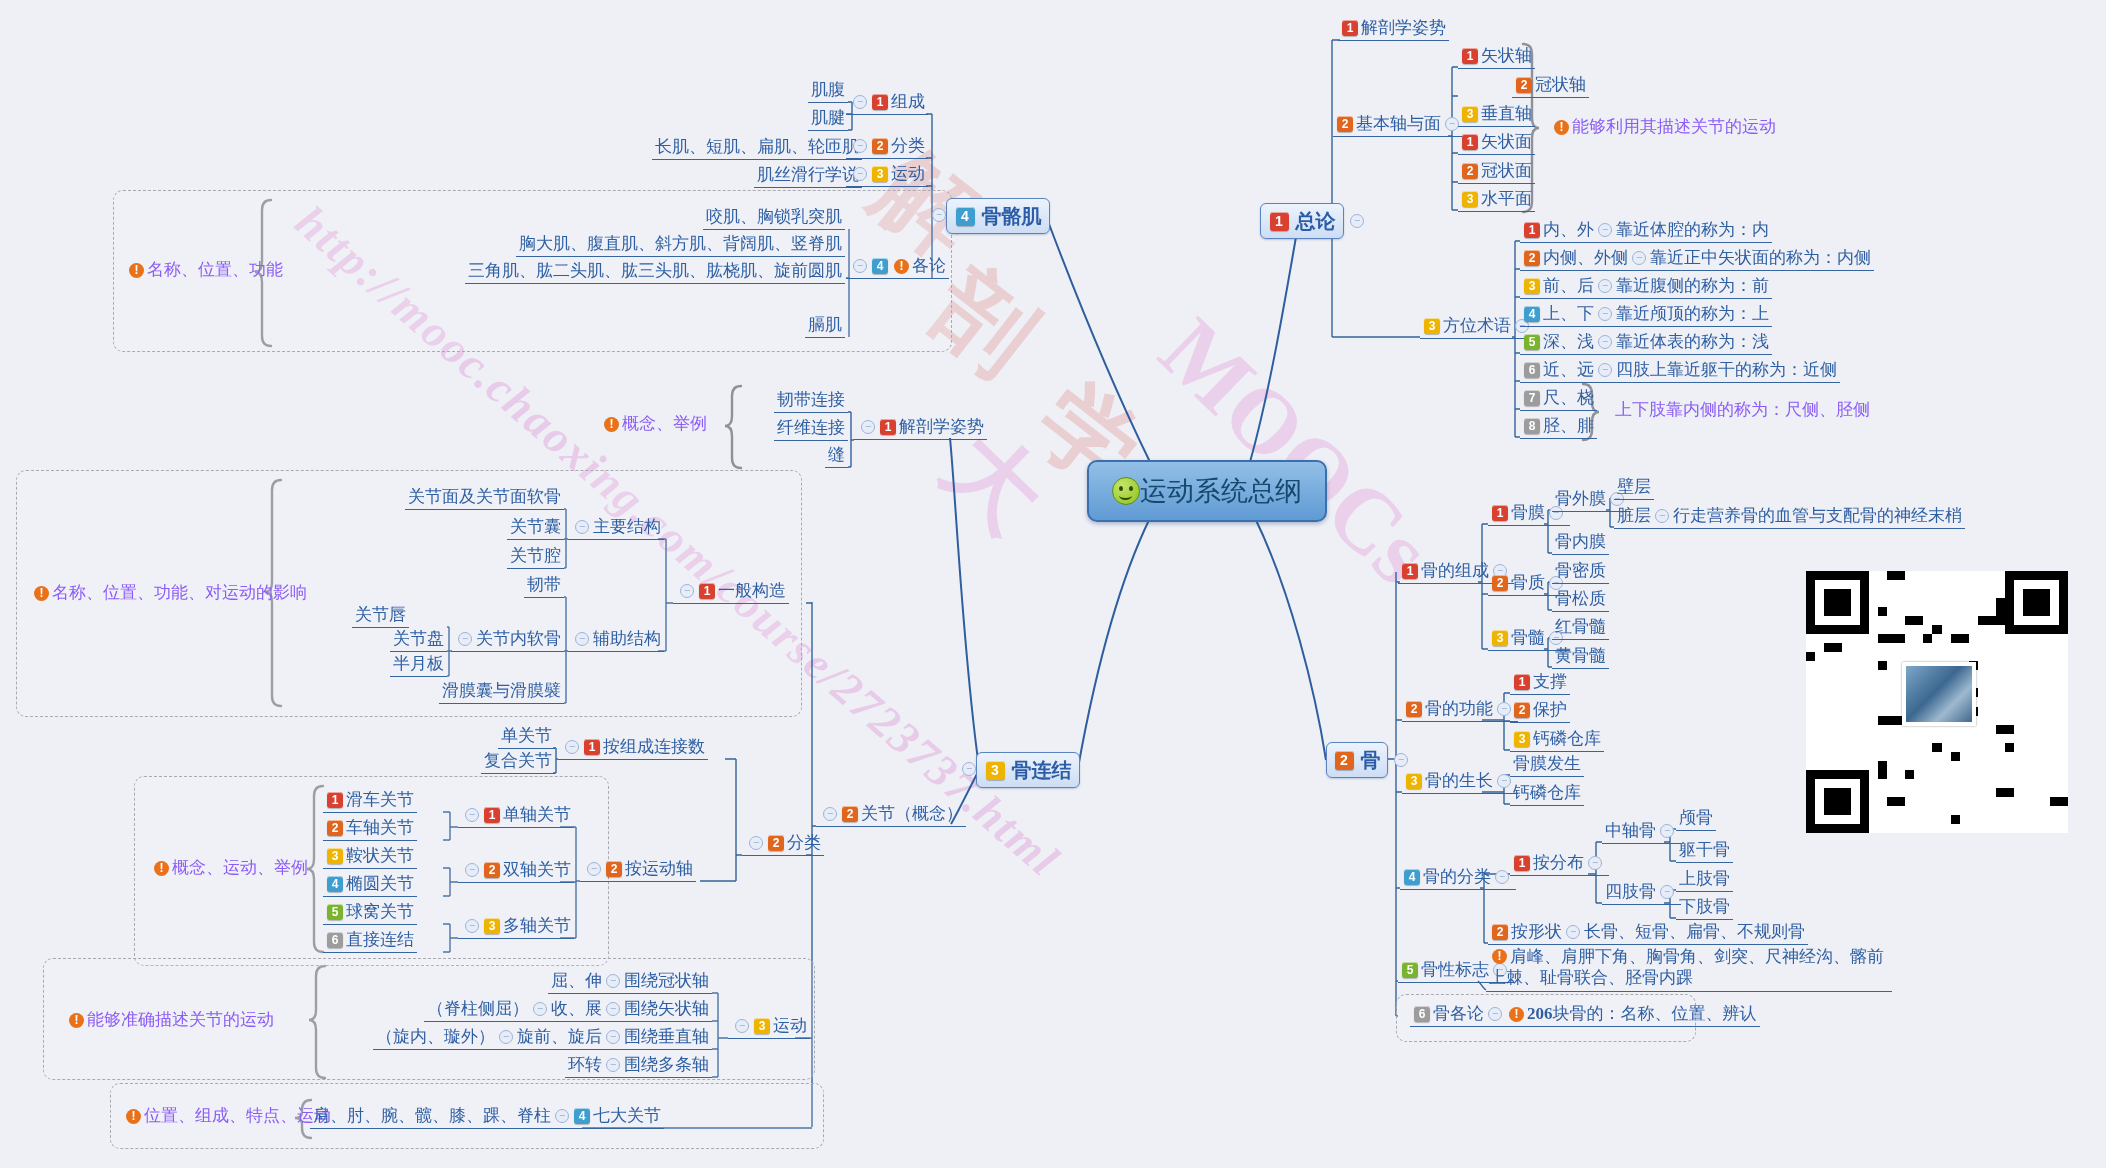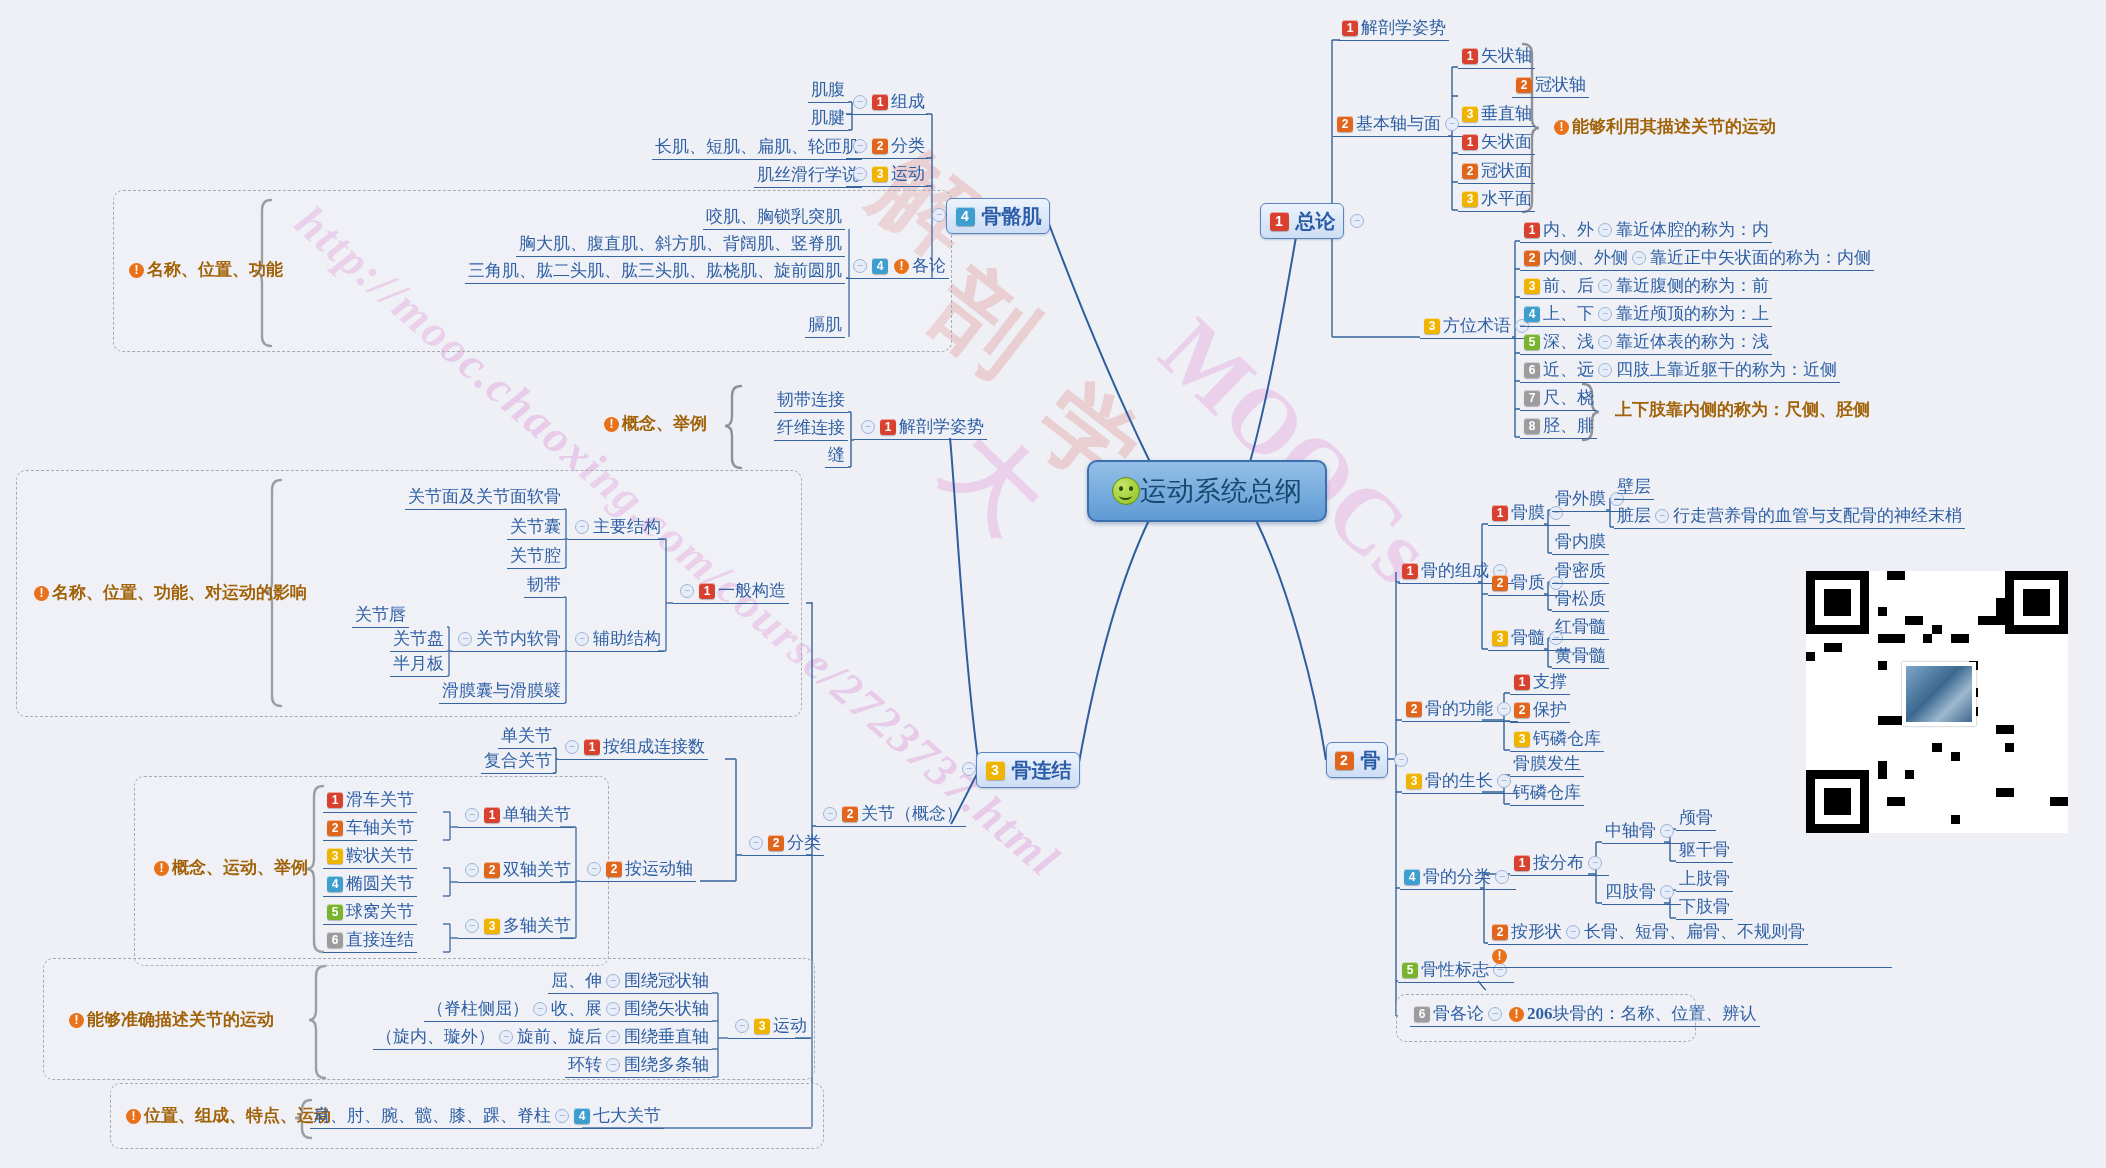--- a/index.html
+++ b/index.html
@@ -9,21 +9,21 @@
   svg.lines{position:absolute;left:0;top:0;z-index:2}
   .wm{position:absolute;z-index:1;pointer-events:none;font-weight:bold}
   .wm-url{font-size:46px;font-style:italic;color:rgba(224,150,214,.42);transform:rotate(41deg);transform-origin:0 0;letter-spacing:2px}
   .wm-ch{font-size:96px;color:rgba(219,90,80,.22);transform:rotate(38deg)}
   .wm-pk{font-size:92px;color:rgba(228,150,214,.35);transform:rotate(44deg)}
   .n{position:absolute;z-index:3;white-space:nowrap;color:#2e5fa3;font-size:17px;line-height:19px;
      padding:0 3px 3px 3px;border-bottom:1.7px solid #35649f}
   .nr{position:absolute;z-index:3;white-space:nowrap;color:#2e5fa3;font-size:17px;line-height:19px;
      padding:0 3px 3px 3px;border-bottom:1.7px solid #35649f}
   .noline{border-bottom:none}
-  .red{color:#a16207;font-weight:bold}
+  .red{color:#8b5cf6;font-weight:normal}
   .badge{display:inline-block;width:16px;height:16px;border-radius:3px;color:#fff;font-size:12px;
      line-height:16px;text-align:center;font-weight:bold;vertical-align:1px;margin:0 3px 0 1px;
      box-shadow:inset 0 1px 0 rgba(255,255,255,.55), 0 1px 1px rgba(0,0,0,.25);
      font-family:"Liberation Sans",sans-serif}
   .b1{background:#d8402f}.b2{background:#e0661e}.b3{background:#eeb400}
   .b4{background:#3e9ecf}.b5{background:#7ab42e}.b6,.b7,.b8{background:#9c9c9c}
   .minus{display:inline-block;width:12px;height:12px;border-radius:50%;background:#e6edf8;
      border:1px solid #9db3d6;color:#7f97bd;font-size:11px;line-height:10px;text-align:center;
      vertical-align:2px;margin:0 4px}
   .minus::before{content:"−"}
@@ -219,21 +219,21 @@
   <div class="n" style="left:1602px;top:821px"><span>中轴骨</span><span class="minus"></span></div>
   <div class="n" style="left:1676px;top:808px"><span>颅骨</span></div>
   <div class="n" style="left:1676px;top:840px"><span>躯干骨</span></div>
   <div class="n" style="left:1602px;top:882px"><span>四肢骨</span><span class="minus"></span></div>
   <div class="n" style="left:1676px;top:869px"><span>上肢骨</span></div>
   <div class="n" style="left:1676px;top:897px"><span>下肢骨</span></div>
   <div class="n" style="left:1488px;top:922px"><span class="badge b2">2</span><span>按形状</span><span class="minus"></span><span>长骨、短骨、扁骨、不规则骨</span></div>
 
   <div class="n" style="left:1398px;top:960px"><span class="badge b5">5</span><span>骨性标志</span><span class="minus"></span></div>
   <div class="n blk" style="left:1486px;top:946px;width:400px">
-    <span class="warn" style="float:left;margin-top:3px"></span>
+    <span class="warn" style="float:left;margin-top:3px"></span><span>肩峰、肩胛下角、胸骨角、剑突、尺神经沟、髂前上棘、耻骨联合、胫骨内踝</span>
   </div>
   <div class="n" style="left:1410px;top:1004px">
     <span class="badge b6">6</span><span>骨各论</span><span class="minus"></span><span class="warn"></span><b>206</b><span>块骨的：名称、位置、辨认</span>
   </div>
 
   <div class="nr" style="right:1258px;top:80px"><span>肌腹</span></div>
   <div class="nr" style="right:1258px;top:108px"><span>肌腱</span></div>
   <div class="n" style="left:846px;top:92px"><span class="minus"></span><span class="badge b1">1</span><span>组成</span></div>
   <div class="nr" style="right:1244px;top:137px"><span>长肌、短肌、扁肌、轮匝肌</span></div>
   <div class="n" style="left:846px;top:136px"><span class="minus"></span><span class="badge b2">2</span><span>分类</span></div>

